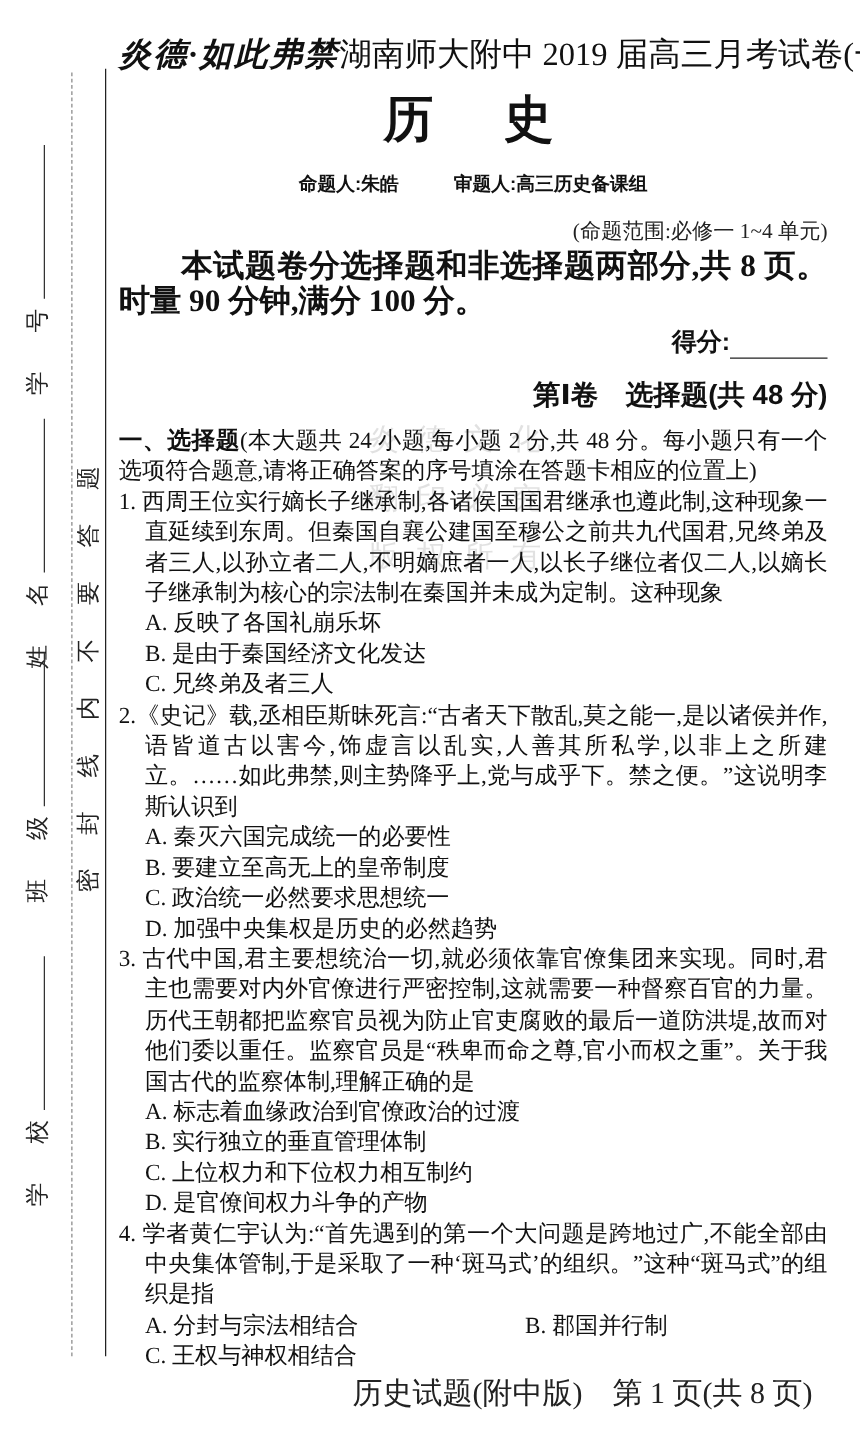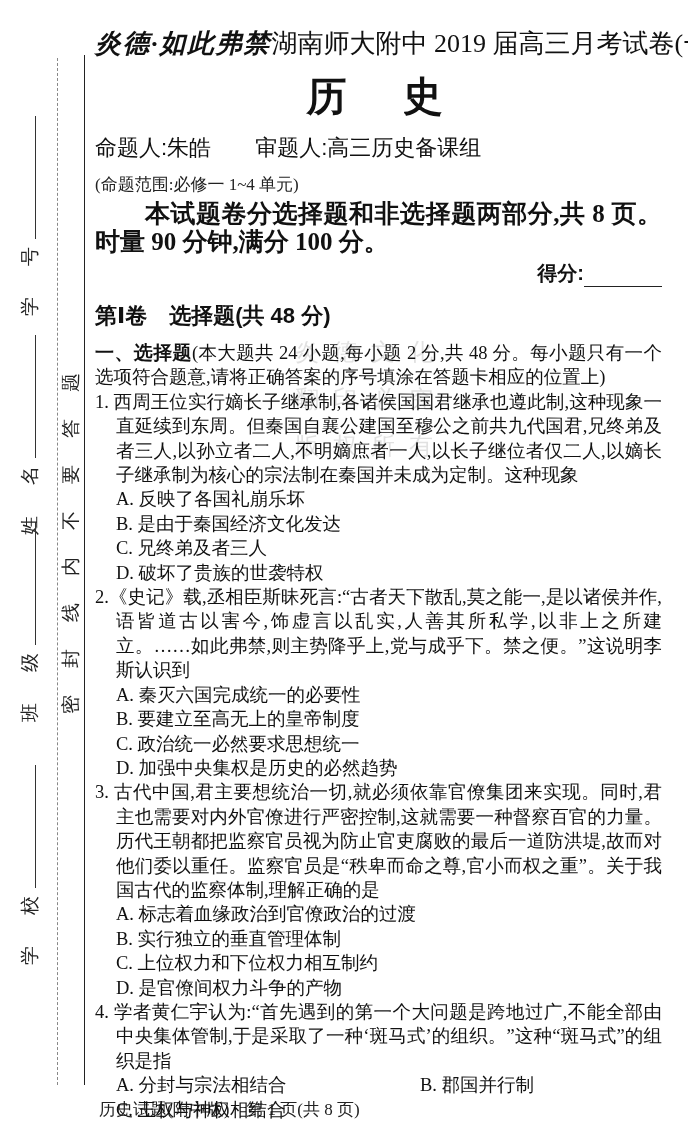--- a/index.html
+++ b/index.html
@@ -45,49 +45,49 @@
   }
   .title-line { text-align:center; font-size:26px; line-height:36px; white-space:nowrap; }
   .brand { font-weight:bold; font-style:italic; letter-spacing:2px; }
   .exam-title { letter-spacing:0px; }
   .subject {
     text-align:center; font-size:40px; font-weight:bold; line-height:48px;
     margin-top:10px; letter-spacing:8px;
     font-family:"Liberation Sans","DejaVu Sans",sans-serif;
   }
   .setters {
-    text-align:left; font-size:22px; font-weight:normal; margin-top:14px; line-height:28px;
+    text-align:center; font-size:15px; font-weight:bold; margin-top:14px; line-height:28px;
     font-family:"Liberation Sans","DejaVu Sans",sans-serif;
   }
   .setters .gap { display:inline-block; width:44px; }
-  .scope { text-align:left; font-size:17px; margin-top:12px; line-height:22px; color:#222; }
+  .scope { text-align:right; font-size:17px; margin-top:12px; line-height:22px; color:#222; }
   .intro-para {
     margin-top:4px; font-size:25px; line-height:28px; text-align:justify;
     text-indent:2em;
     font-weight:bold;
   }
   .score-line { text-align:right; margin-top:4px; font-size:20px; font-weight:bold;
     font-family:Liberation Sans, sans-serif; }
   .score-blank { display:inline-block; width:78px; border-bottom:1.5px solid #222; height:20px; vertical-align:bottom; }
   .section-title {
-    text-align:left; font-size:22px; font-weight:bold; margin-top:14px; line-height:30px;
+    text-align:right; font-size:22px; font-weight:bold; margin-top:14px; line-height:30px;
     font-family:"Liberation Sans","DejaVu Sans",sans-serif;
   }
 
   .body-text { font-size:18.5px; line-height:24.4px; }
   .sec-intro { margin-top:10px; text-align:justify; }
   .sec-intro .lead { font-weight:bold; font-family:"Liberation Sans","DejaVu Sans",sans-serif; font-size:19px; }
   .question { margin-top:0; }
   .q-text { text-align:justify; padding-left:21px; text-indent:-21px; }
   .q-options { list-style:none; margin:0; padding:0 0 0 21px; }
   .q-options-grid { display:grid; grid-template-columns:304px auto; margin:0; padding:0 0 0 21px; }
 
   .footer {
-    position:absolute; left:99px; width:567px; top:1098px;
-    text-align:left; font-size:17px; color:#222;
+    position:absolute; left:83px; width:567px; top:1098px;
+    text-align:right; font-size:24px; color:#222;
   }
 </style>
 </head>
 <body>
 
 <div class="page">
 
   <div class="watermark">
     <div>炎德文化</div>
     <div>翻印必究</div>
@@ -141,21 +141,20 @@
     <div class="sec-intro body-text">
       <span class="lead">一、选择题</span><span>(本大题共 24 小题,每小题 2 分,共 48 分。每小题只有一个选项符合题意,请将正确答案的序号填涂在答题卡相应的位置上)</span>
     </div>
 
     <div class="question body-text">
       <div class="q-text">1. 西周王位实行嫡长子继承制,各诸侯国国君继承也遵此制,这种现象一直延续到东周。但秦国自襄公建国至穆公之前共九代国君,兄终弟及者三人,以孙立者二人,不明嫡庶者一人,以长子继位者仅二人,以嫡长子继承制为核心的宗法制在秦国并未成为定制。这种现象</div>
       <ul class="q-options">
         <li>A. 反映了各国礼崩乐坏</li>
         <li>B. 是由于秦国经济文化发达</li>
         <li>C. 兄终弟及者三人</li>
-        <li>D. 破坏了贵族的世袭特权</li>
       </ul>
     </div>
 
     <div class="question body-text">
       <div class="q-text">2.《史记》载,丞相臣斯昧死言:“古者天下散乱,莫之能一,是以诸侯并作,语皆道古以害今,饰虚言以乱实,人善其所私学,以非上之所建立。……如此弗禁,则主势降乎上,党与成乎下。禁之便。”这说明李斯认识到</div>
       <ul class="q-options">
         <li>A. 秦灭六国完成统一的必要性</li>
         <li>B. 要建立至高无上的皇帝制度</li>
         <li>C. 政治统一必然要求思想统一</li>
         <li>D. 加强中央集权是历史的必然趋势</li>

